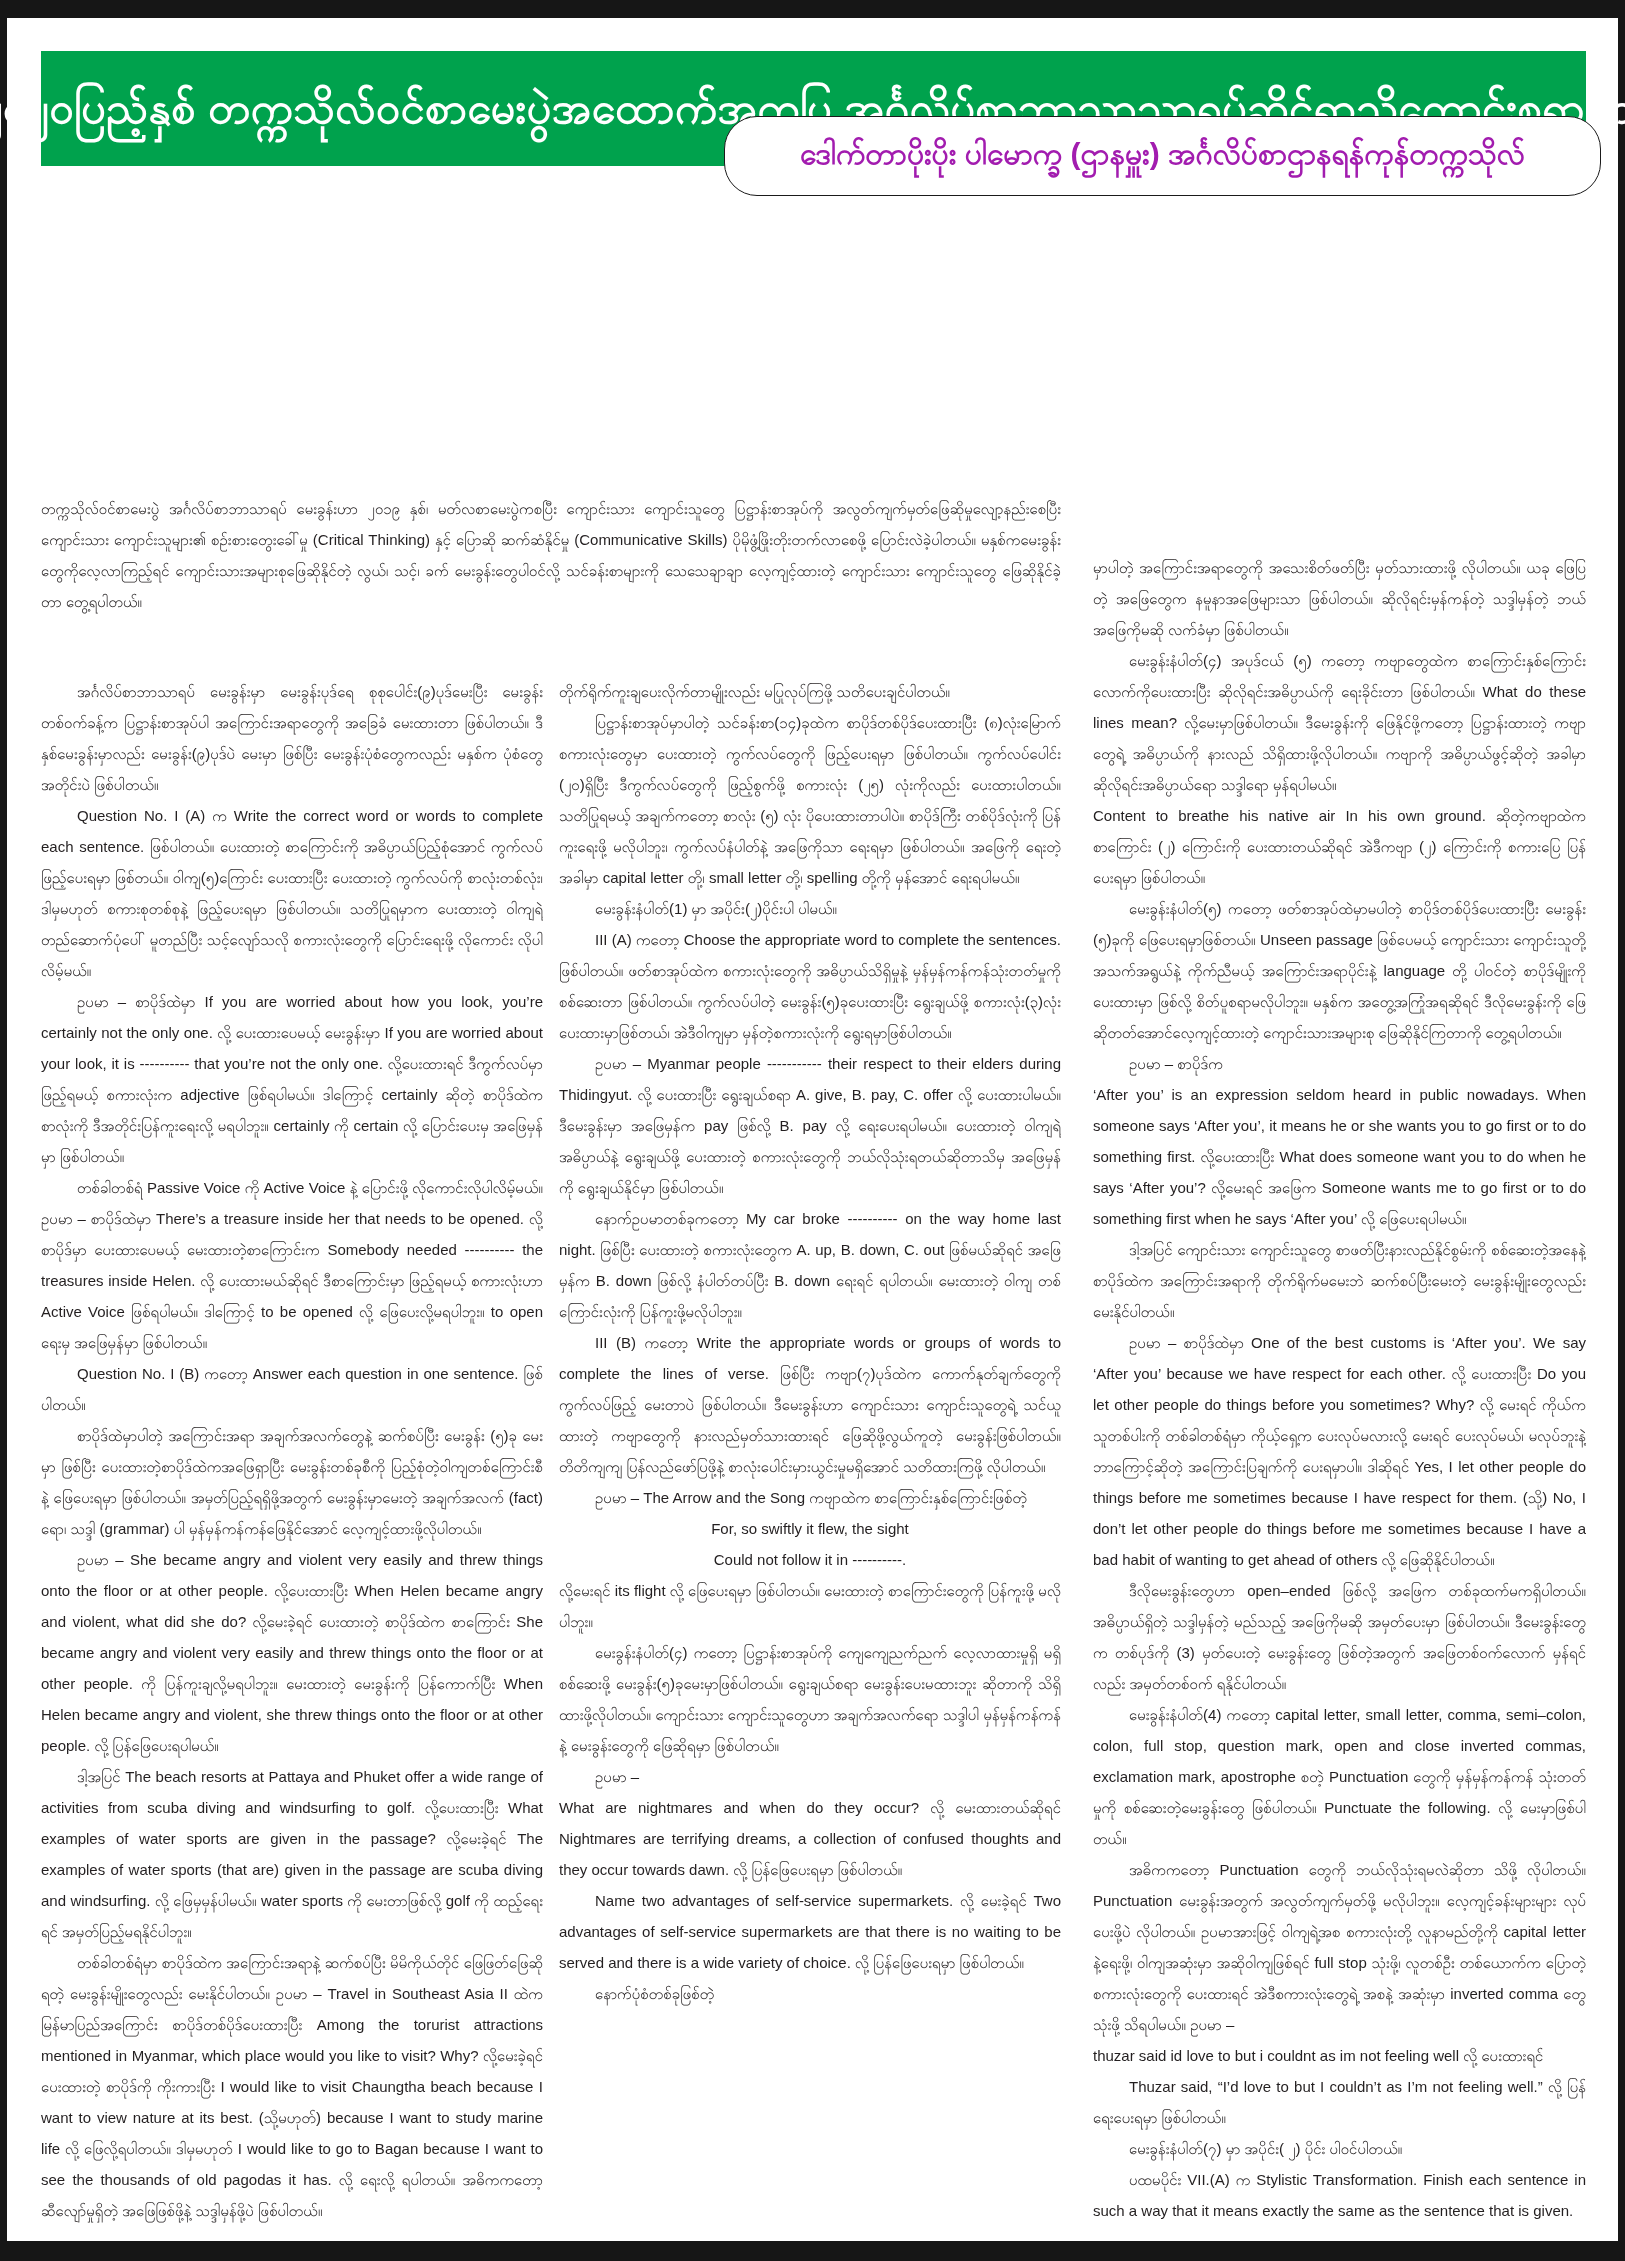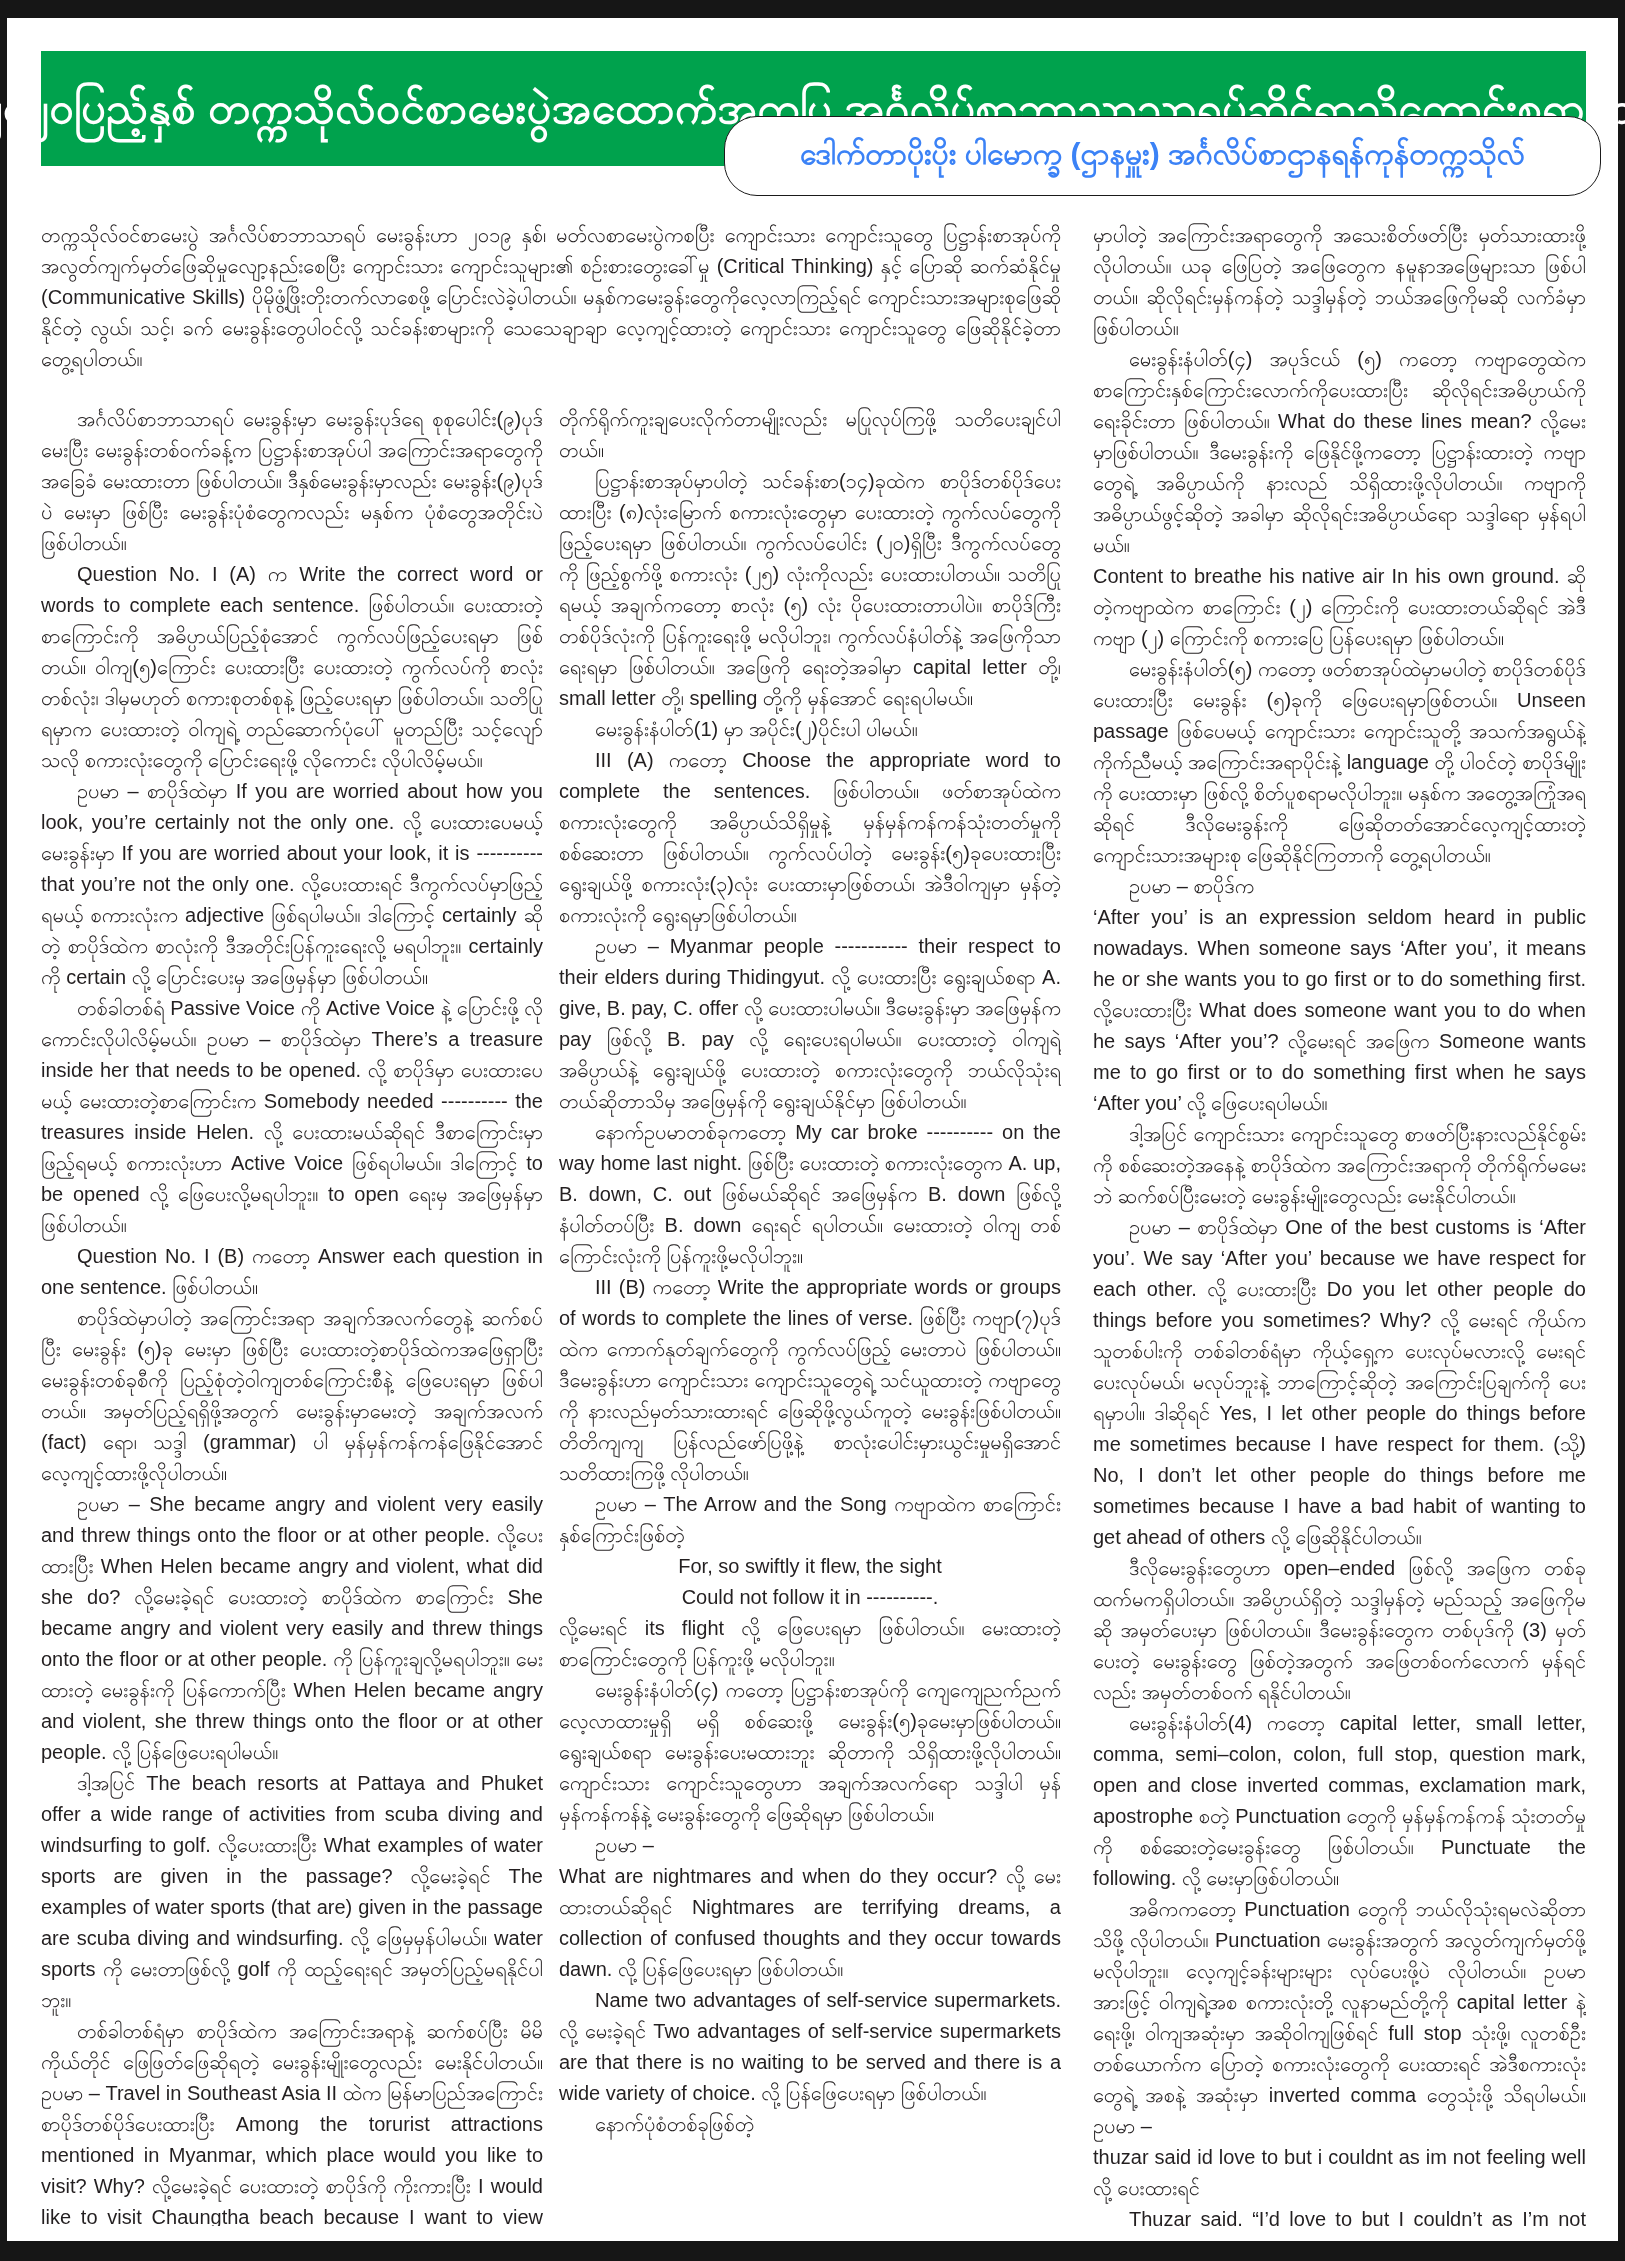--- a/index.html
+++ b/index.html
@@ -24,26 +24,26 @@
   }
   .banner h1{
     margin:0;color:#ffffff;font-size:43px;font-weight:800;letter-spacing:0.5px;
     white-space:nowrap;line-height:1;
   }
   .byline-box{
     position:absolute;left:724px;top:116px;width:875px;height:78px;
     background:#ffffff;border:1.6px solid #1a1a1a;border-radius:33px;
     display:flex;align-items:center;justify-content:center;
   }
-  .byline-box .byline{font-size:30px;font-weight:700;white-space:nowrap;color:#3b82f6;}
+  .byline-box .byline{font-size:30px;font-weight:700;white-space:nowrap;color:#a21caf;}
 
   .bodywrap{
     position:absolute;left:41px;top:220px;width:1545px;height:2006px;
     display:flex;gap:32px;overflow:hidden;
-    font-size:20px;line-height:31px;
+    font-size:15px;line-height:31px;align-items:flex-end;
   }
   .leftwrap{width:1020px;flex:0 0 auto;display:flex;flex-direction:column;}
   .intro{
     margin:0 0 5.5px 0;text-align:justify;text-indent:0;
     height:159px;overflow:hidden;
   }
   .twocol{display:flex;gap:16px;flex:1;overflow:hidden;margin-top:19px;}
   .col{flex:1;overflow:hidden;text-align:justify;}
   .col3{width:493px;flex:0 0 auto;overflow:hidden;text-align:justify;}
 

